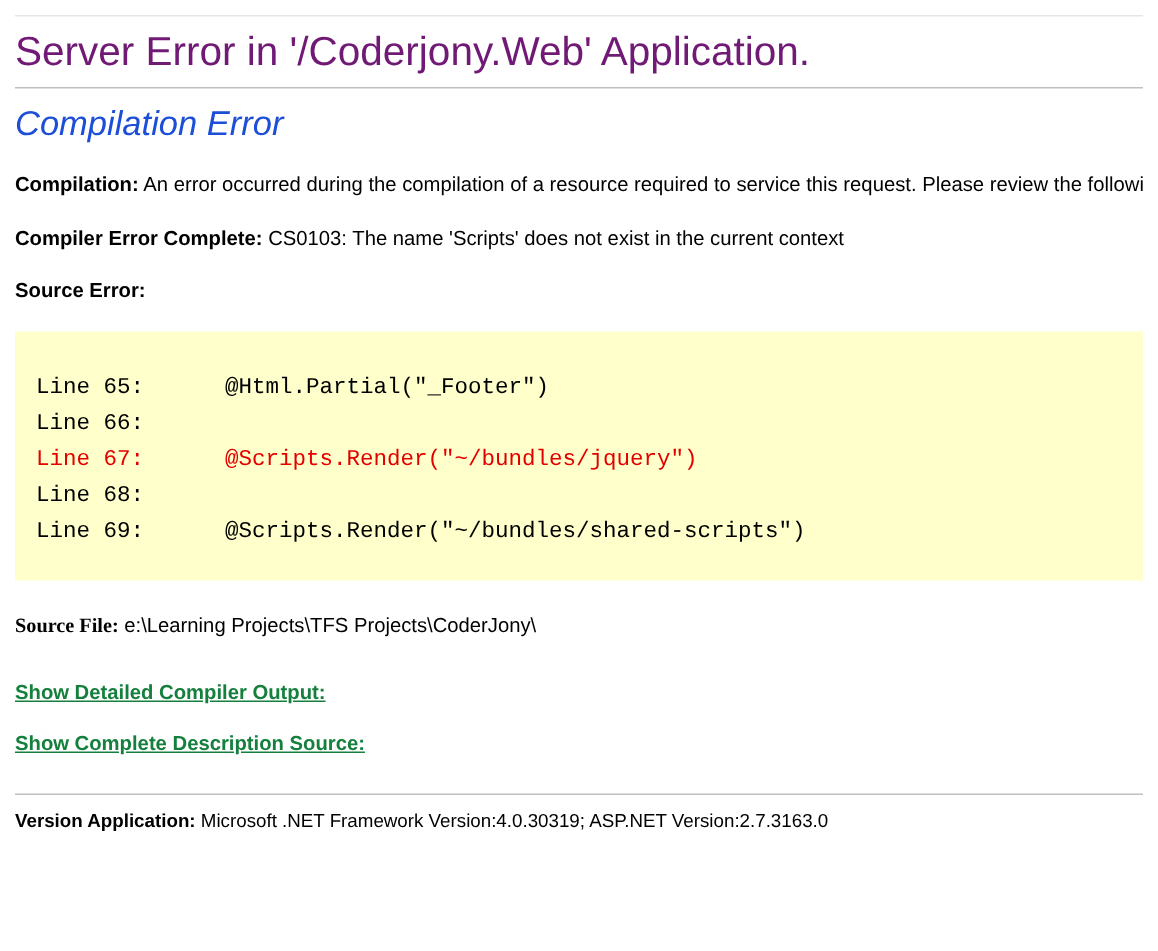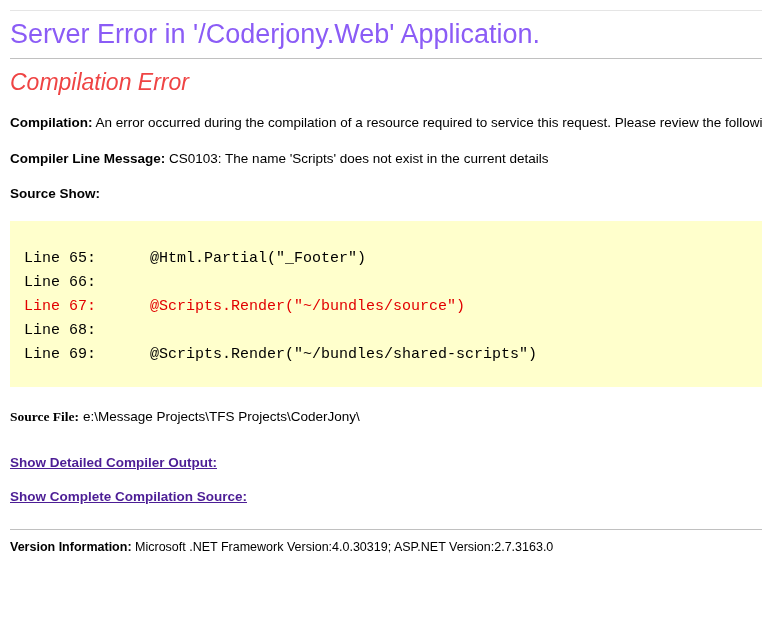--- a/index.html
+++ b/index.html
@@ -10,36 +10,36 @@
       background: #fff;
     }
 
     hr.top-line {
       border: none;
       border-top: 1px solid #e5e5e5;
       margin: 0 0 4px 0;
     }
 
     h1.server-error {
-      color: #8b5cf6;
+      color: #701a75;
       font-family: "Trebuchet MS", Verdana, Tahoma, Arial, sans-serif;
       font-weight: 400;
       font-size: 27px;
       margin: 8px 0 4px 0;
       line-height: 1.15;
     }
 
     hr.midline {
       border: none;
       border-top: 1px solid #c0c0c0;
       margin: 8px 0 10px 0;
     }
 
     h2.compilation-error {
-      color: #ef4444;
+      color: #1d4ed8;
       font-family: "Trebuchet MS", Verdana, Tahoma, Arial, sans-serif;
       font-style: italic;
       font-weight: 400;
       font-size: 23px;
       margin: 4px 0 18px 0;
     }
 
     .para {
       font-size: 13.5px;
       line-height: 1.3;
@@ -73,21 +73,21 @@
     .source-file .label {
       font-weight: 700;
       font-family: Liberation Serif, serif;
     }
 
     .link-line {
       margin: 0 0 16px 0;
     }
     .toggle-link {
       font-size: 13.5px;
-      color: #4c1d95;
+      color: #15803d;
       text-decoration: underline;
       font-weight: 700;
       cursor: pointer;
       margin-top: 40px;
     }
 
     hr.bottom-line {
       border: none;
       border-top: 1px solid #c0c0c0;
       margin: 24px 0 10px 0;
@@ -112,45 +112,45 @@
 <hr class="midline">
 
 <h2 class="compilation-error">Compilation Error</h2>
 
 <p class="para">
   <span class="label">Compilation:</span>
   <span>An error occurred during the compilation of a resource required to service this request. Please review the following specific error details and modify your source code appropriately.</span>
 </p>
 
 <p class="para">
-  <span class="label">Compiler Line Message:</span>
-  <span>CS0103: The name 'Scripts' does not exist in the current details</span>
+  <span class="label">Compiler Error Complete:</span>
+  <span>CS0103: The name 'Scripts' does not exist in the current context</span>
 </p>
 
 <p class="para">
-  <span class="label">Source Show:</span>
+  <span class="label">Source Error:</span>
 </p>
 
 <div class="source-block" id="source-block">Line 65:      @Html.Partial("_Footer")
 Line 66:      
-<span class="highlight">Line 67:      @Scripts.Render("~/bundles/source")</span>
+<span class="highlight">Line 67:      @Scripts.Render("~/bundles/jquery")</span>
 Line 68:      
 Line 69:      @Scripts.Render("~/bundles/shared-scripts")</div>
 
 <p class="source-file">
   <span class="label">Source File:</span>
-  <span>e:\Message Projects\TFS Projects\CoderJony\</span>
+  <span>e:\Learning Projects\TFS Projects\CoderJony\</span>
 </p>
 
 <div class="link-line">
   <span class="toggle-link">Show Detailed Compiler Output:</span>
 </div>
 
 <div class="link-line">
-  <span class="toggle-link">Show Complete Compilation Source:</span>
+  <span class="toggle-link">Show Complete Description Source:</span>
 </div>
 
 <hr class="bottom-line">
 
 <p class="version">
-  <span class="label">Version Information:</span>
+  <span class="label">Version Application:</span>
   <span>Microsoft .NET Framework Version:4.0.30319; ASP.NET Version:2.7.3163.0</span>
 </p>
 
 </body></html>

